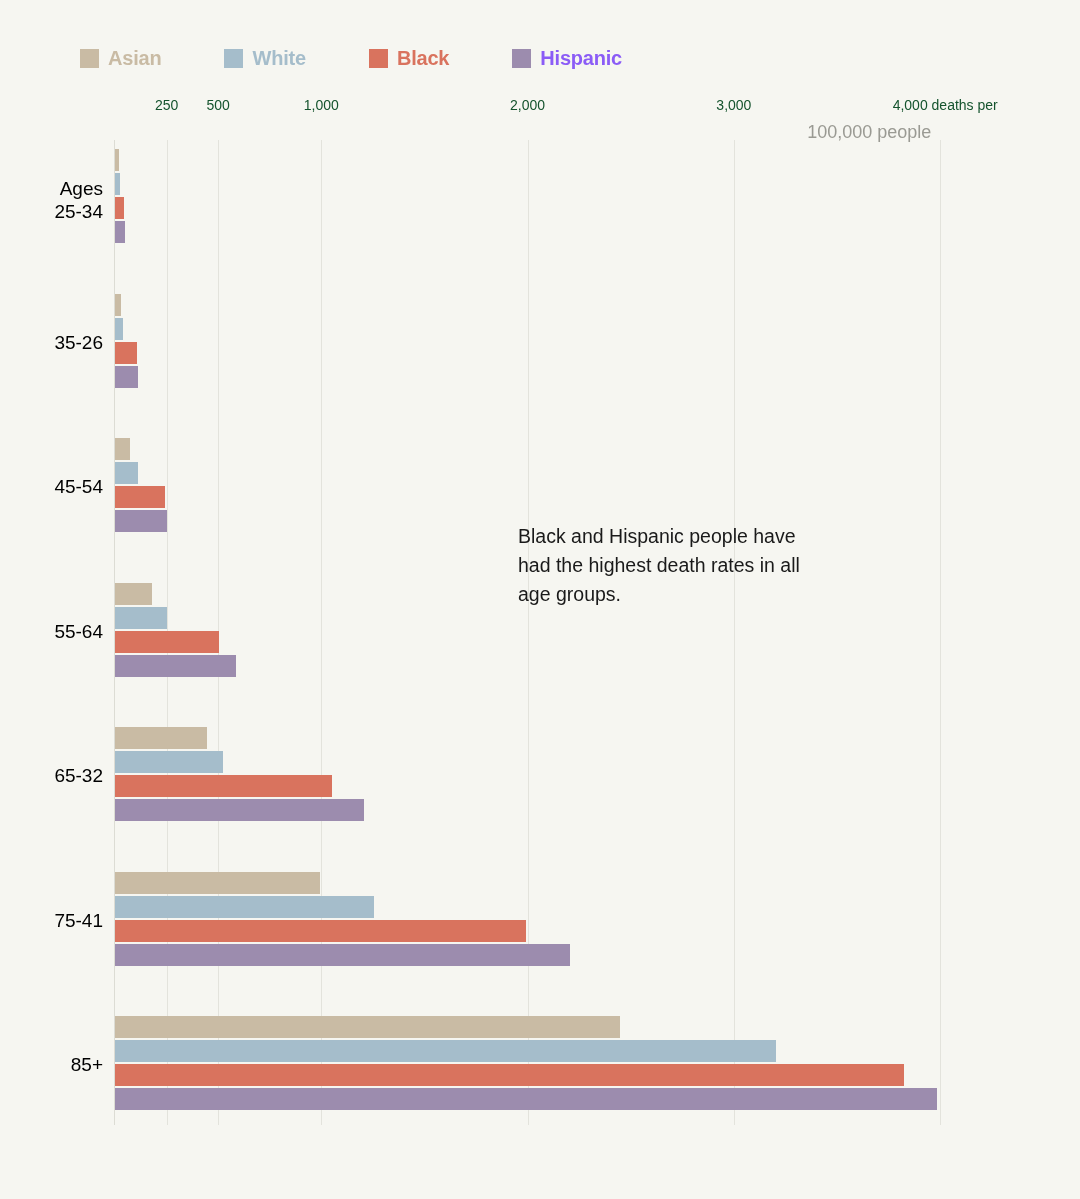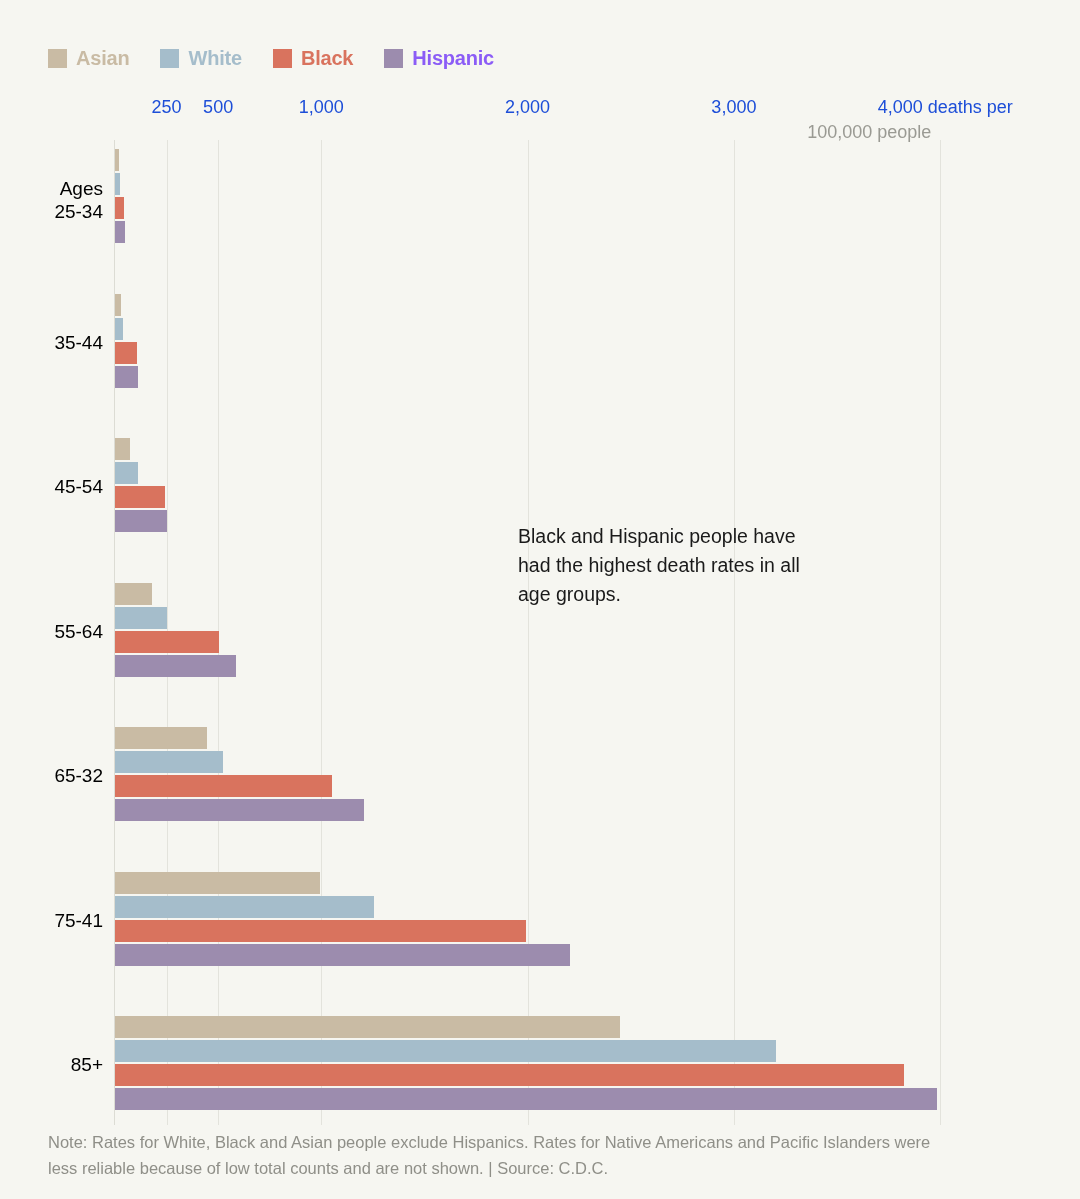--- a/index.html
+++ b/index.html
@@ -39,20 +39,21 @@
     left: 48px;
     top: 47px;
     display: flex;
     align-items: center;
     gap: 0px;
   }
   .legend-item {
     display: flex;
     align-items: center;
     margin-right: 31px;
+    margin-left: 32px;
   }
   .legend-swatch {
     width: 19px;
     height: 19px;
     display: inline-block;
     margin-right: 9px;
   }
   .legend-label {
     font-size: 20px;
     font-weight: bold;
@@ -62,22 +63,22 @@
   
   .plot {
     position: absolute;
     left: 0;
     top: 0;
     width: 1080px;
     height: 1199px;
   }
   .axis-tick-label {
     position: absolute;
-    font-size: 18px;
-    color: #1d4ed8;
+    font-size: 14px;
+    color: #14532d;
     white-space: nowrap;
     transform: translateX(-50%);
     top: 97px;
   }
   .axis-caption-2 {
     position: absolute;
     font-size: 18px;
     color: #9a9a93;
     white-space: nowrap;
     top: 122px;
@@ -176,21 +177,21 @@
       <div class="axis-tick-label" style="left: 945.2px; transform: translateX(-50%);">4,000 deaths per</div>
       <div class="gridline" style="left: 940.2px;"></div>
       <div class="axis-caption-2" style="left: 807.2px;">100,000 people</div>
       <div class="baseline"></div>
       <div class="group-label" style="right: 977px; top: 177px;">Ages
 25-34</div>
       <div class="bar" title="Asian Ages 25-34: 20" style="top: 149px; width: 4.126px; height: 22px; background: rgb(201, 187, 164);"></div>
       <div class="bar" title="White Ages 25-34: 24" style="top: 173px; width: 4.9512px; height: 22px; background: rgb(165, 189, 203);"></div>
       <div class="bar" title="Black Ages 25-34: 45" style="top: 197px; width: 9.2835px; height: 22px; background: rgb(217, 115, 94);"></div>
       <div class="bar" title="Hispanic Ages 25-34: 48" style="top: 221px; width: 9.9024px; height: 22px; background: rgb(156, 140, 174);"></div>
-      <div class="group-label" style="right: 977px; top: 330.5px;">35-44</div>
+      <div class="group-label" style="right: 977px; top: 330.5px;">35-26</div>
       <div class="bar" title="Asian 35-44: 29" style="top: 293.5px; width: 5.9827px; height: 22px; background: rgb(201, 187, 164);"></div>
       <div class="bar" title="White 35-44: 39" style="top: 317.5px; width: 8.0457px; height: 22px; background: rgb(165, 189, 203);"></div>
       <div class="bar" title="Black 35-44: 107" style="top: 341.5px; width: 22.0741px; height: 22px; background: rgb(217, 115, 94);"></div>
       <div class="bar" title="Hispanic 35-44: 112" style="top: 365.5px; width: 23.1056px; height: 22px; background: rgb(156, 140, 174);"></div>
       <div class="group-label" style="right: 977px; top: 475px;">45-54</div>
       <div class="bar" title="Asian 45-54: 73" style="top: 438px; width: 15.0599px; height: 22px; background: rgb(201, 187, 164);"></div>
       <div class="bar" title="White 45-54: 112" style="top: 462px; width: 23.1056px; height: 22px; background: rgb(165, 189, 203);"></div>
       <div class="bar" title="Black 45-54: 243" style="top: 486px; width: 50.1309px; height: 22px; background: rgb(217, 115, 94);"></div>
       <div class="bar" title="Hispanic 45-54: 252" style="top: 510px; width: 51.9876px; height: 22px; background: rgb(156, 140, 174);"></div>
       <div class="group-label" style="right: 977px; top: 619.5px;">55-64</div>
@@ -210,15 +211,14 @@
       <div class="bar" title="Hispanic 75-84: 2207" style="top: 943.5px; width: 455.304px; height: 22px; background: rgb(156, 140, 174);"></div>
       <div class="group-label" style="right: 977px; top: 1053px;">85+</div>
       <div class="bar" title="Asian 85+: 2450" style="top: 1016px; width: 505.435px; height: 22px; background: rgb(201, 187, 164);"></div>
       <div class="bar" title="White 85+: 3205" style="top: 1040px; width: 661.192px; height: 22px; background: rgb(165, 189, 203);"></div>
       <div class="bar" title="Black 85+: 3826" style="top: 1064px; width: 789.304px; height: 22px; background: rgb(217, 115, 94);"></div>
       <div class="bar" title="Hispanic 85+: 3986" style="top: 1088px; width: 822.312px; height: 22px; background: rgb(156, 140, 174);"></div>
     </div>
 
   <div class="annotation">Black and Hispanic people have had the highest death rates in all age groups.</div>
 
-  <div class="footnote">Note: Rates for White, Black and Asian people exclude Hispanics. Rates for Native Americans and Pacific Islanders were less reliable because of low total counts and are not shown. | Source: C.D.C.</div>
 
 </div>
 
 </body></html>

